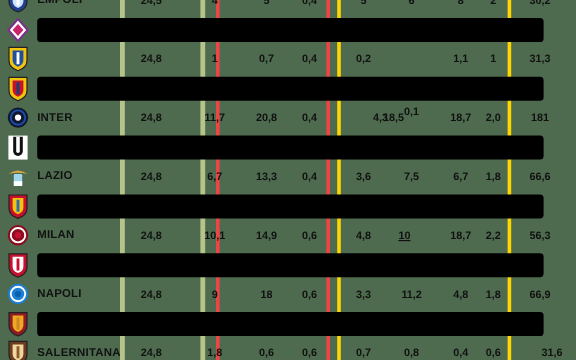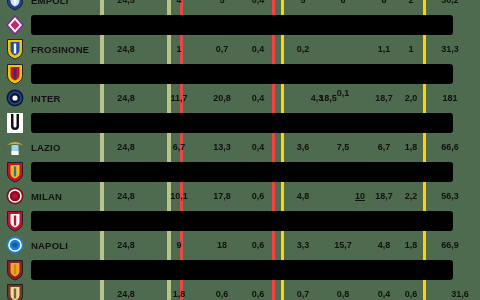--- a/index.html
+++ b/index.html
@@ -86,21 +86,20 @@
       <div class="redact" style="width: 422px;"></div>
     </div>
     <div class="row" style="top: 37px;">
       <div class="crest">
         <svg viewBox="0 0 20 22">
           <path d="M2.5 1.5 h15 v11 q0 6 -7.5 8.5 Q2.5 18.5 2.5 12.5 z" fill="#f3c40c" stroke="#222" stroke-width="1"></path>
           <path d="M5.5 4 h9 v8 q0 3.8 -4.5 5.6 Q5.5 15.8 5.5 12 z" fill="#1f4fa0"></path>
           <path d="M10 5.5 v10" stroke="#ffffff" stroke-width="2.4"></path>
         </svg>
       </div>
-      <div class="tname">FROSINONE</div>
       <div class="cell" style="left: 126px;">24,8</div>
       <div class="cell" style="left: 179px;">1</div>
       <div class="cell" style="left: 222px;">0,7</div>
       <div class="cell" style="left: 258px;">0,4</div>
       <div class="cell" style="left: 303px;">0,2</div>
       <div class="cell" style="left: 343px; margin-top: 44px;">0,1</div>
       <div class="cell" style="left: 384px;">1,1</div>
       <div class="cell" style="left: 411px;">1</div>
       <div class="cell" style="left: 450px;">31,3</div>
     </div>
@@ -176,24 +175,24 @@
       <div class="crest">
         <svg viewBox="0 0 20 22">
           <circle cx="10" cy="11" r="8.5" fill="#8b0c1e"></circle>
           <circle cx="10" cy="11" r="6" fill="none" stroke="#ffffff" stroke-width="1.6"></circle>
           <circle cx="10" cy="11" r="2.6" fill="#c8102e"></circle>
         </svg>
       </div>
       <div class="tname">MILAN</div>
       <div class="cell" style="left: 126px;">24,8</div>
       <div class="cell" style="left: 179px;">10,1</div>
-      <div class="cell" style="left: 222px;">17,8</div>
+      <div class="cell" style="left: 222px;">14,9</div>
       <div class="cell" style="left: 258px;">0,6</div>
       <div class="cell" style="left: 303px;">4,8</div>
-      <div class="cell" style="left: 360px; text-decoration: underline;">10</div>
+      <div class="cell" style="left: 337px; text-decoration: underline;">10</div>
       <div class="cell" style="left: 384px;">18,7</div>
       <div class="cell" style="left: 411px;">2,2</div>
       <div class="cell" style="left: 450px;">56,3</div>
     </div>
     <div class="row hidden" style="top: 208.5px;">
       <div class="crest">
         <svg viewBox="0 0 20 22">
           <path d="M2.5 1.5 h15 v11 q0 6 -7.5 8.5 Q2.5 18.5 2.5 12.5 z" fill="#c8102e" stroke="#222" stroke-width="1"></path>
           <path d="M5.5 4 h9 v8 q0 3.8 -4.5 5.6 Q5.5 15.8 5.5 12 z" fill="#ffffff"></path>
           <path d="M10 5.5 v10" stroke="#c8102e" stroke-width="2.4"></path>
@@ -208,21 +207,21 @@
           <circle cx="10" cy="11" r="6" fill="none" stroke="#ffffff" stroke-width="1.6"></circle>
           <circle cx="10" cy="11" r="2.6" fill="#0a5fae"></circle>
         </svg>
       </div>
       <div class="tname">NAPOLI</div>
       <div class="cell" style="left: 126px;">24,8</div>
       <div class="cell" style="left: 179px;">9</div>
       <div class="cell" style="left: 222px;">18</div>
       <div class="cell" style="left: 258px;">0,6</div>
       <div class="cell" style="left: 303px;">3,3</div>
-      <div class="cell" style="left: 343px;">15,7</div>
+      <div class="cell" style="left: 343px;">11,2</div>
       <div class="cell" style="left: 384px;">4,8</div>
       <div class="cell" style="left: 411px;">1,8</div>
       <div class="cell" style="left: 450px;">66,9</div>
     </div>
     <div class="row hidden" style="top: 257.5px;">
       <div class="crest">
         <svg viewBox="0 0 20 22">
           <path d="M2.5 1.5 h15 v11 q0 6 -7.5 8.5 Q2.5 18.5 2.5 12.5 z" fill="#8e1b25" stroke="#222" stroke-width="1"></path>
           <path d="M5.5 4 h9 v8 q0 3.8 -4.5 5.6 Q5.5 15.8 5.5 12 z" fill="#f0a81e"></path>
           <path d="M10 5.5 v10" stroke="#c9872a" stroke-width="2.4"></path>
@@ -231,20 +230,21 @@
       <div class="redact" style="width: 422px;"></div>
     </div>
     <div class="row" style="top: 282px;">
       <div class="crest">
         <svg viewBox="0 0 20 22">
           <path d="M2.5 1.5 h15 v11 q0 6 -7.5 8.5 Q2.5 18.5 2.5 12.5 z" fill="#6d3b1e" stroke="#222" stroke-width="1"></path>
           <path d="M5.5 4 h9 v8 q0 3.8 -4.5 5.6 Q5.5 15.8 5.5 12 z" fill="#f0d7a0"></path>
           <path d="M10 5.5 v10" stroke="#8d5a2b" stroke-width="2.4"></path>
         </svg>
       </div>
+      <div class="tname">SALERNITANA</div>
       <div class="cell" style="left: 126px;">24,8</div>
       <div class="cell" style="left: 179px;">1,8</div>
       <div class="cell" style="left: 222px;">0,6</div>
       <div class="cell" style="left: 258px;">0,6</div>
       <div class="cell" style="left: 303px;">0,7</div>
       <div class="cell" style="left: 343px;">0,8</div>
       <div class="cell" style="left: 384px;">0,4</div>
       <div class="cell" style="left: 411px;">0,6</div>
       <div class="cell" style="left: 460px;">31,6</div>
     </div>

